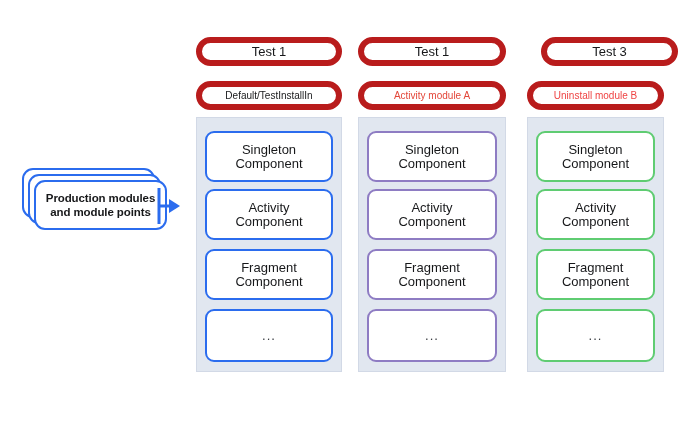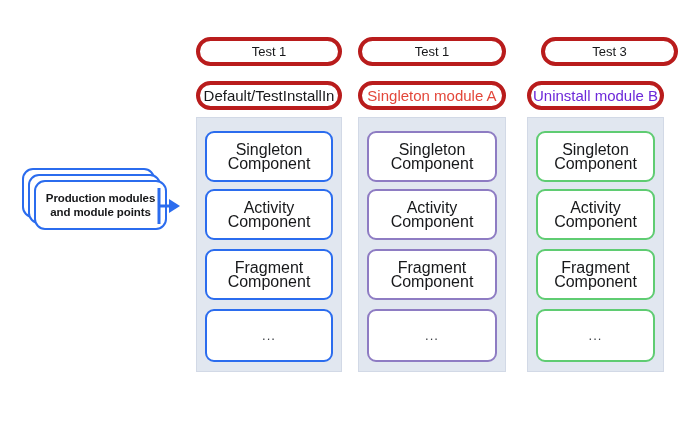--- a/index.html
+++ b/index.html
@@ -65,31 +65,31 @@
     width: 42px;
     height: 40px;
   }
 
   
   .pill {
     position: absolute;
     height: 29px;
     box-sizing: border-box;
     background: #ffffff;
-    border: 4px solid #b91c1c;
+    border: 6px solid #b91c1c;
     border-radius: 15px;
     display: flex;
     align-items: center;
     justify-content: center;
     font-size: 13px;
     color: #17181a;
     white-space: nowrap;
     overflow: hidden;
   }
-  .pill.sub { font-size: 15px; }
+  .pill.sub { font-size: 10px; }
 
   
   .panel {
     position: absolute;
     top: 117px;
     height: 255px;
     box-sizing: border-box;
     background: #E1E7F0;
     border: 1px solid #d2d9e6;
   }
@@ -97,21 +97,21 @@
     position: absolute;
     box-sizing: border-box;
     background: #ffffff;
     border-width: 2px;
     border-style: solid;
     border-radius: 9px;
     display: flex;
     align-items: center;
     justify-content: center;
     text-align: center;
-    font-size: 16px;
+    font-size: 13px;
     line-height: 14px;
     color: #17181a;
     padding: 0 6px;
   }
   .comp-card.ellipsis {
     font-size: 13px;
     letter-spacing: 1px;
     color: #3a3d42;
   }
 </style>
@@ -150,36 +150,36 @@
       <div class="comp-card" style="left: 205px; top: 189px; width: 128px; height: 51px; border-color: rgb(43, 108, 238);">
         <span><span>Activity</span><br><span>Component</span></span>
       </div>
       <div class="comp-card" style="left: 205px; top: 249px; width: 128px; height: 51px; border-color: rgb(43, 108, 238);">
         <span><span>Fragment</span><br><span>Component</span></span>
       </div>
       <div class="comp-card ellipsis" style="left: 205px; top: 309px; width: 128px; height: 53px; border-color: rgb(43, 108, 238);">
         <span><span>...</span></span>
       </div>
       <div class="pill" style="left: 358px; top: 37px; width: 148px;">Test 1</div>
-      <div class="pill sub" style="left: 358px; top: 81px; width: 148px; color: rgb(227, 71, 58);">Singleton module A</div>
+      <div class="pill sub" style="left: 358px; top: 81px; width: 148px; color: rgb(227, 71, 58);">Activity module A</div>
       <div class="panel" style="left: 358px; width: 148px; background: rgb(225, 231, 240);"></div>
       <div class="comp-card" style="left: 367px; top: 131px; width: 130px; height: 51px; border-color: rgb(142, 124, 195);">
         <span><span>Singleton</span><br><span>Component</span></span>
       </div>
       <div class="comp-card" style="left: 367px; top: 189px; width: 130px; height: 51px; border-color: rgb(142, 124, 195);">
         <span><span>Activity</span><br><span>Component</span></span>
       </div>
       <div class="comp-card" style="left: 367px; top: 249px; width: 130px; height: 51px; border-color: rgb(142, 124, 195);">
         <span><span>Fragment</span><br><span>Component</span></span>
       </div>
       <div class="comp-card ellipsis" style="left: 367px; top: 309px; width: 130px; height: 53px; border-color: rgb(142, 124, 195);">
         <span><span>...</span></span>
       </div>
       <div class="pill" style="left: 541px; top: 37px; width: 137px;">Test 3</div>
-      <div class="pill sub" style="left: 527px; top: 81px; width: 137px; color: #6d28d9;">Uninstall module B</div>
+      <div class="pill sub" style="left: 527px; top: 81px; width: 137px; color: #ef4444;">Uninstall module B</div>
       <div class="panel" style="left: 527px; width: 137px; background: rgb(225, 231, 240);"></div>
       <div class="comp-card" style="left: 536px; top: 131px; width: 119px; height: 51px; border-color: rgb(95, 204, 114);">
         <span><span>Singleton</span><br><span>Component</span></span>
       </div>
       <div class="comp-card" style="left: 536px; top: 189px; width: 119px; height: 51px; border-color: rgb(95, 204, 114);">
         <span><span>Activity</span><br><span>Component</span></span>
       </div>
       <div class="comp-card" style="left: 536px; top: 249px; width: 119px; height: 51px; border-color: rgb(95, 204, 114);">
         <span><span>Fragment</span><br><span>Component</span></span>
       </div>

